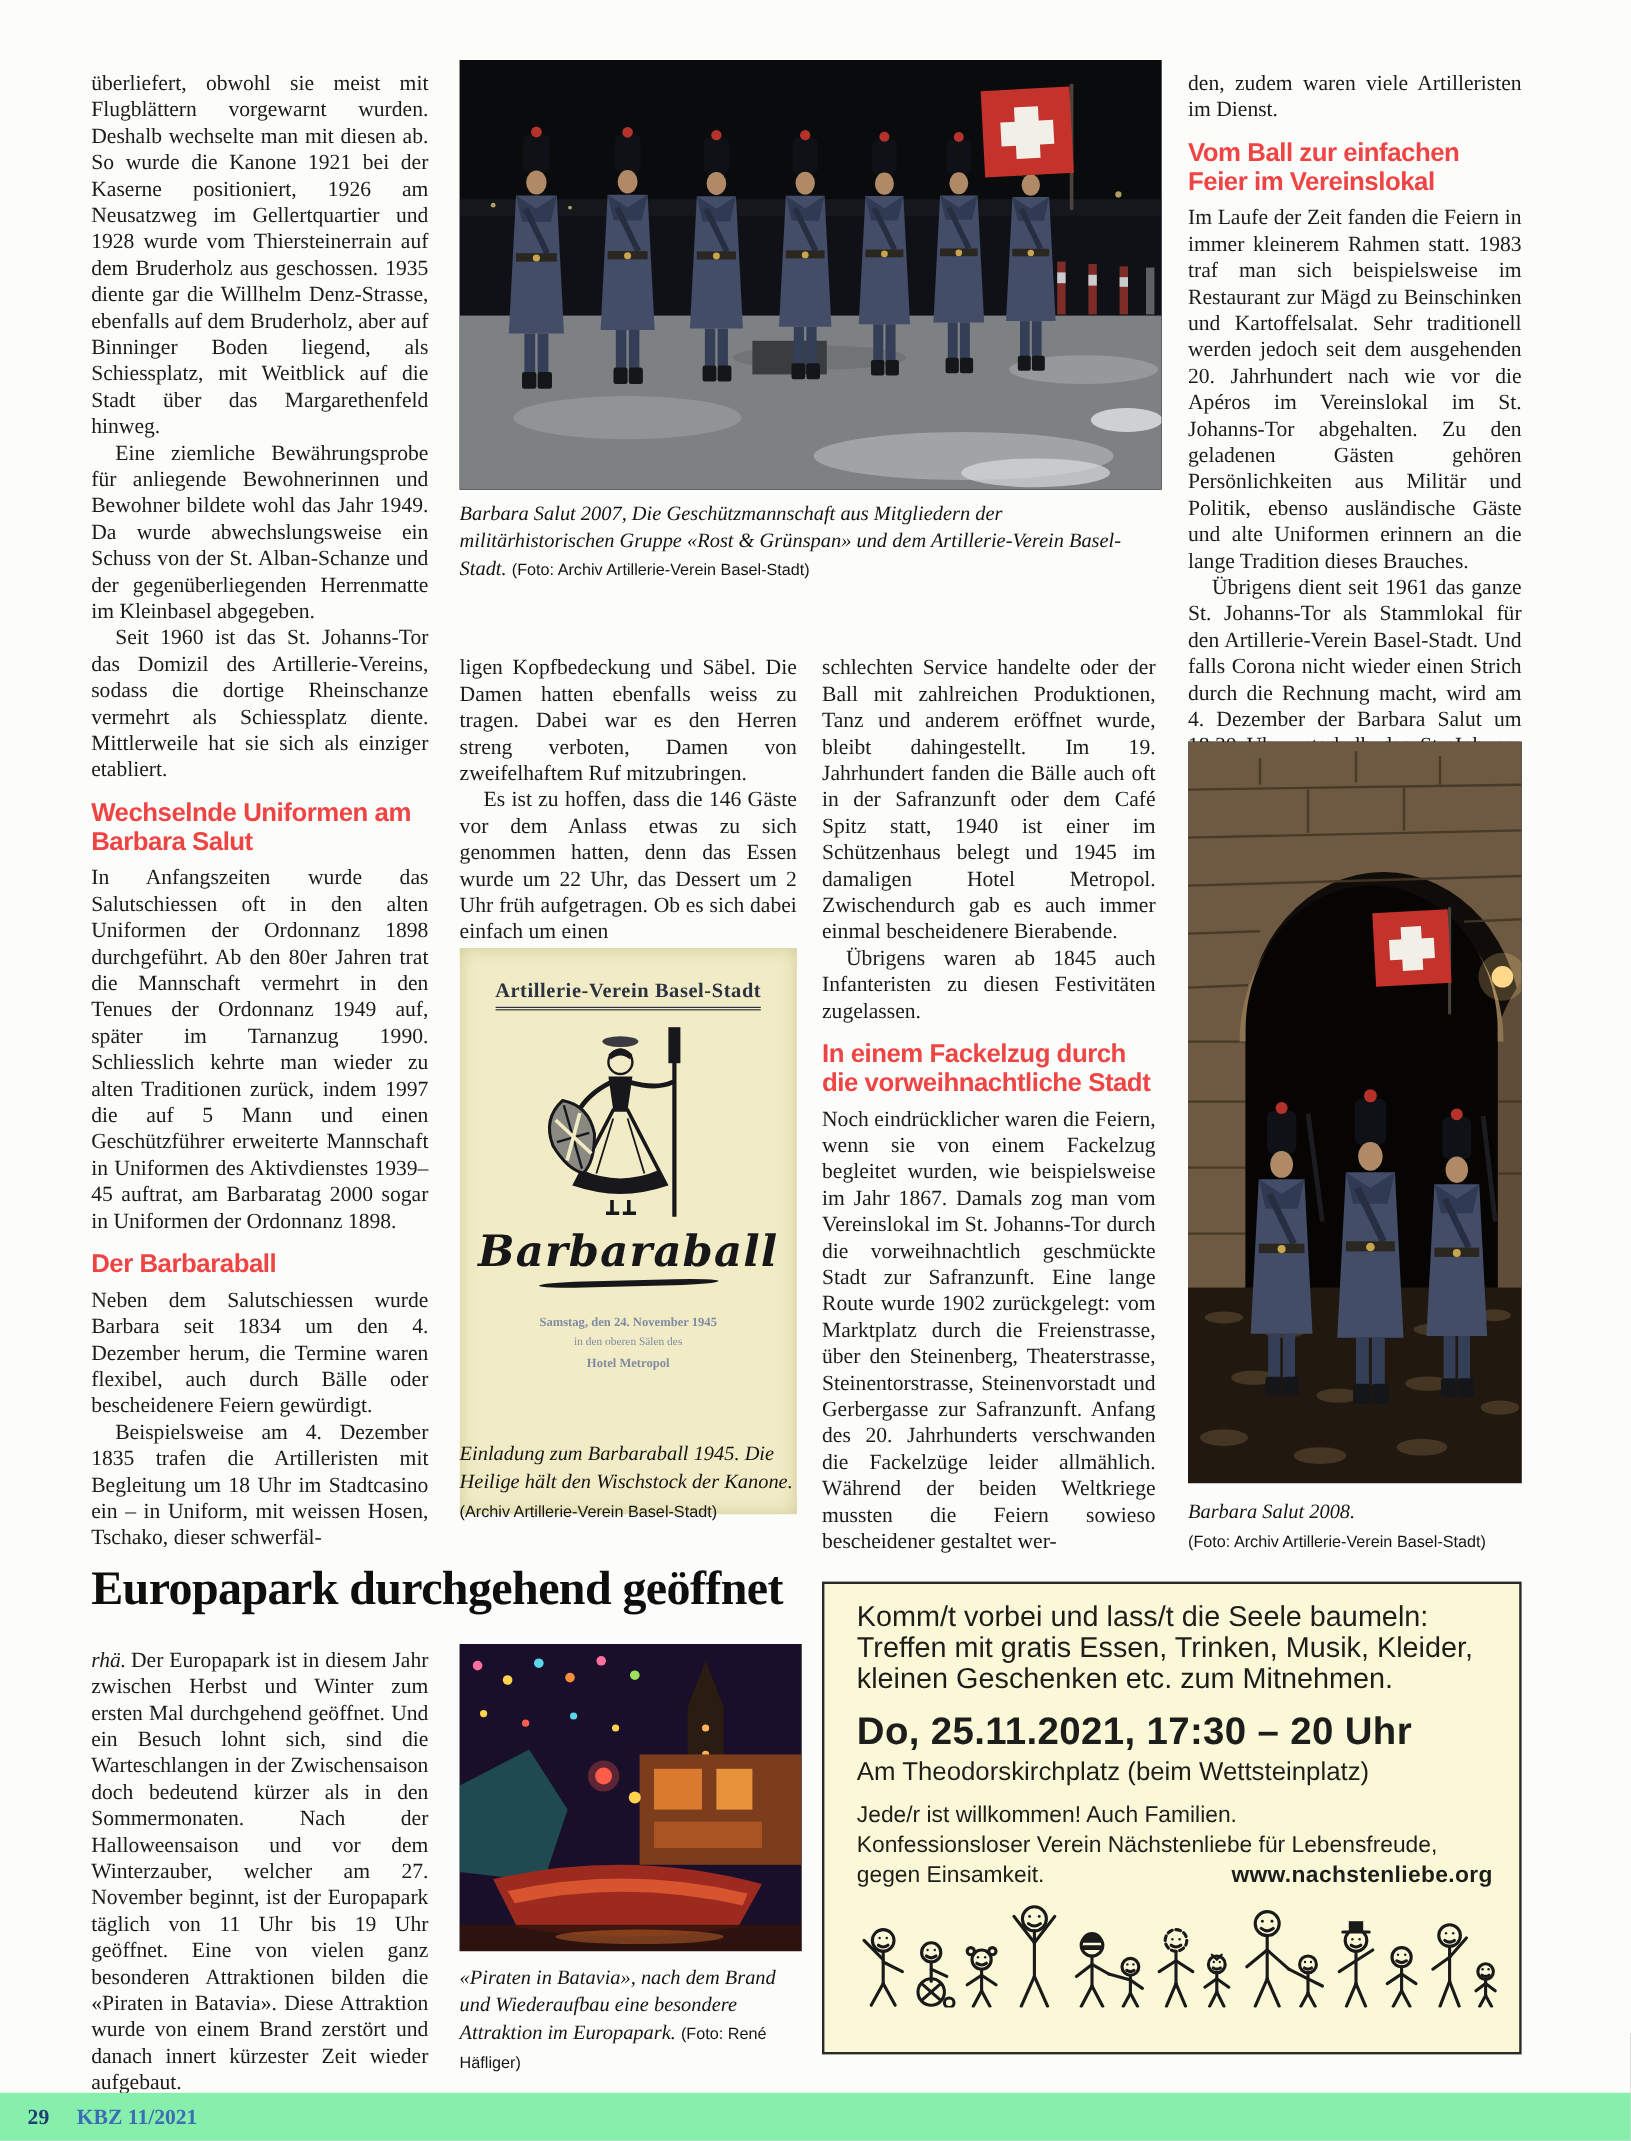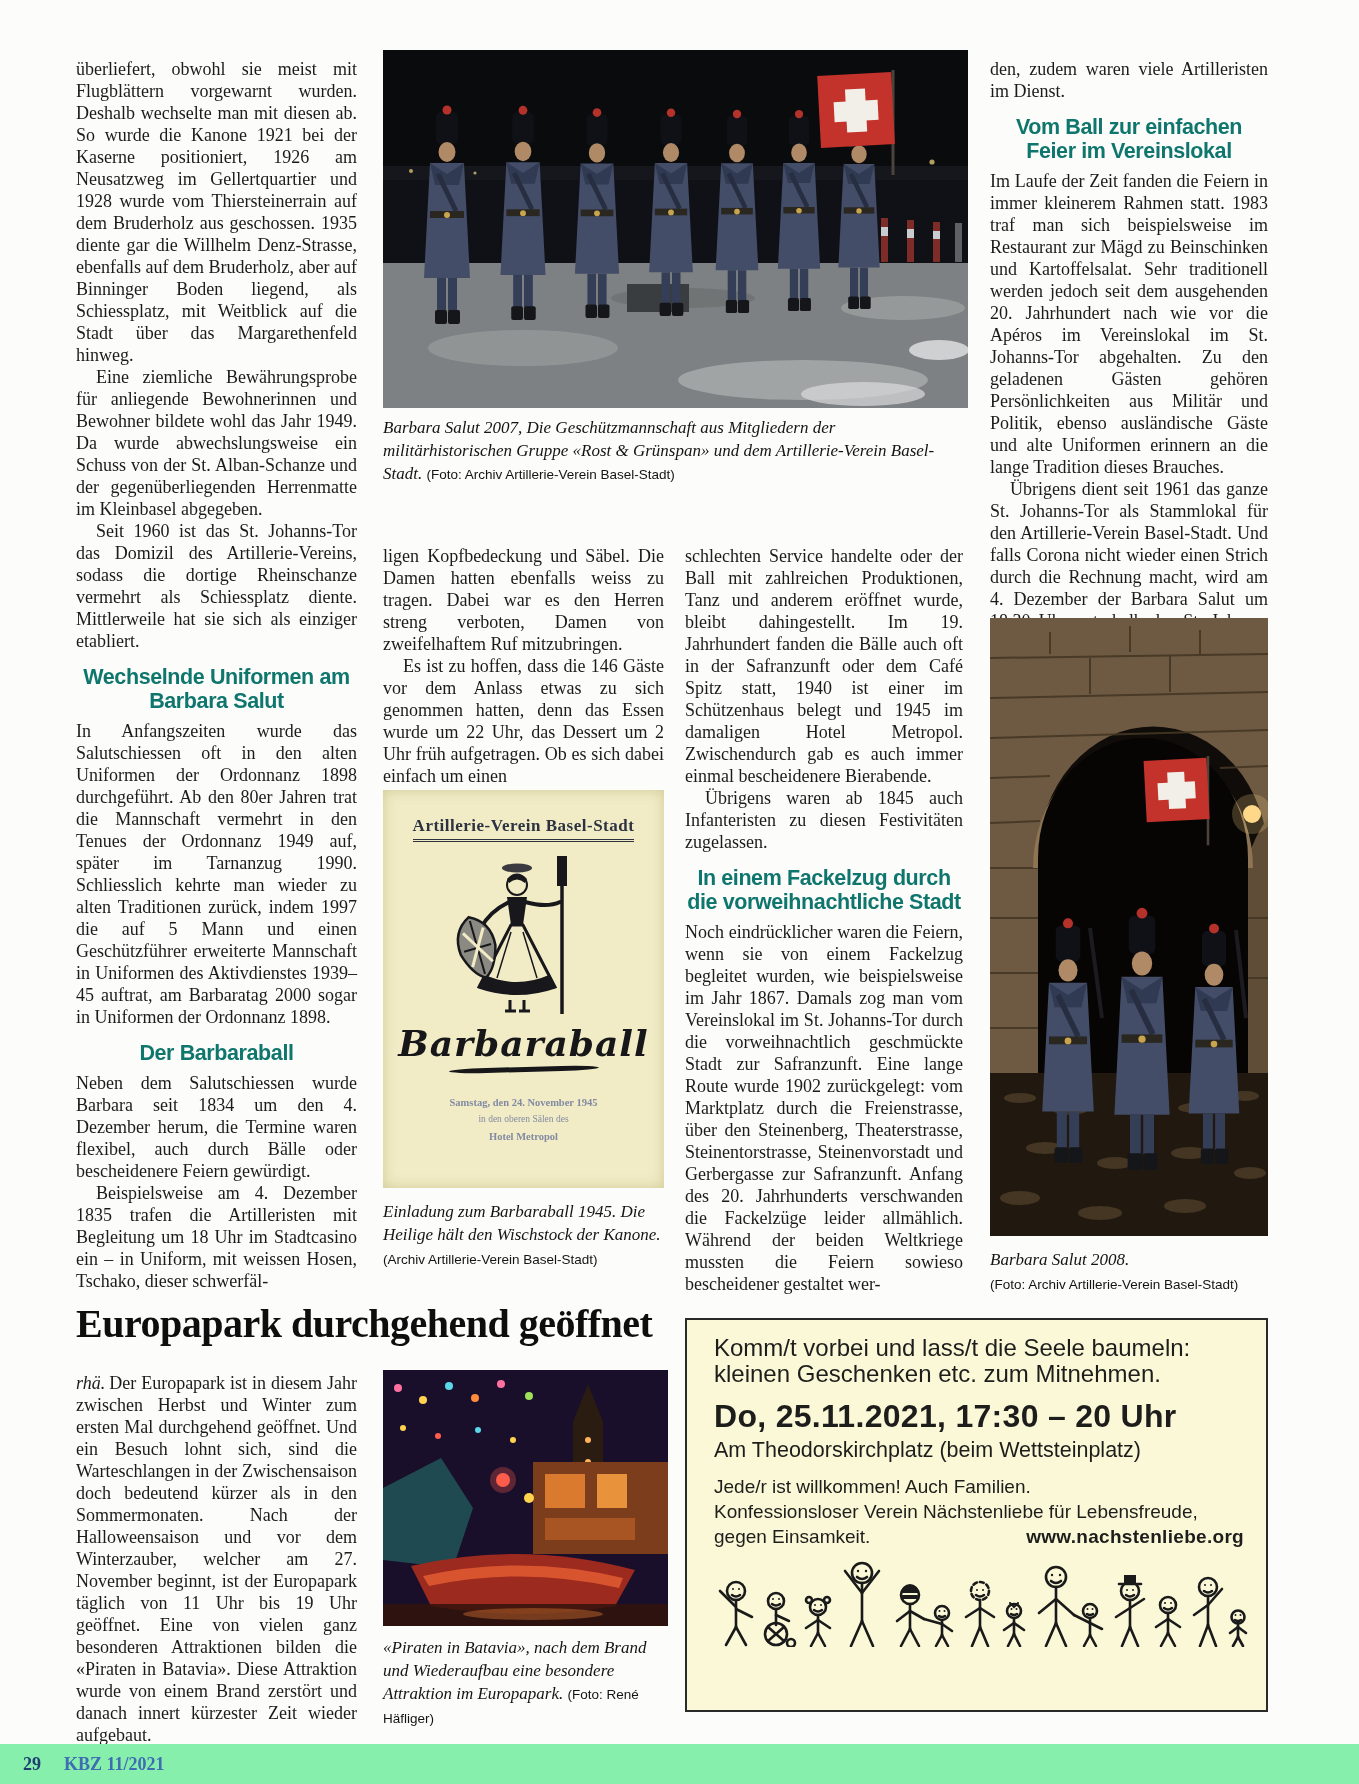--- a/index.html
+++ b/index.html
@@ -1,29 +1,29 @@
 <!DOCTYPE html>
 <html lang="de"><head>
 <meta charset="utf-8">
 <style>
   *{margin:0;padding:0;box-sizing:border-box}
   body{background:#9a9a9a;font-family:"Liberation Serif",serif}
   .page{position:relative;width:1359px;height:1784px;background:#fcfcfa;overflow:hidden;color:#1b1b1b}
   .col{position:absolute}
   .body-text{font-size:18px;line-height:22px;text-align:justify;hyphens:auto;-webkit-hyphens:auto}
   .ind{text-indent:20px}
-  .subhead{font-family:"Liberation Sans",sans-serif;font-weight:700;font-size:21.5px;line-height:24px;letter-spacing:-0.4px;color:#0f766e;margin:13px 0 7px;text-align:center}
+  .subhead{font-family:"Liberation Sans",sans-serif;font-weight:700;font-size:21.5px;line-height:24px;letter-spacing:-0.4px;color:#ef4444;margin:13px 0 7px;text-align:left}
   .photo{position:absolute;overflow:hidden;background:#0c0c0e}
   .photo svg{display:block;width:100%;height:100%}
   .caption{position:absolute;font-size:17px;line-height:23px;color:#141414}
   .cap-i{font-style:italic}
   .cap-c{font-family:"Liberation Sans",sans-serif;font-size:13.5px;font-style:normal}
   .cap-c.blk{display:block;margin-top:2px}
   
-  .flyer{position:absolute;left:383px;top:790px;width:281px;height:398px;background:#f1ecc6;box-shadow:inset 0 0 14px rgba(150,138,70,.35);text-align:center}
+  .flyer{position:absolute;left:383px;top:790px;width:281px;height:472px;background:#f1ecc6;box-shadow:inset 0 0 14px rgba(150,138,70,.35);text-align:center}
   .flyer-header{display:inline-block;margin-top:26px;font-weight:700;font-size:17px;letter-spacing:.5px;color:#2c3240;border-bottom:3px double #2c3240;padding-bottom:3px}
   .flyer-fig{margin:10px auto 0;display:block}
   .flyer-script{font-family:"DejaVu Serif",serif;font-style:italic;font-weight:700;font-size:36px;color:#17171a;letter-spacing:1px;margin-top:2px}
   .flyer-swash{width:150px;height:5px;background:#17171a;margin:3px auto 0;border-radius:50%/100%;transform:rotate(-1.5deg)}
   .flyer-small{margin-top:22px;color:#828ba2;filter:blur(.3px);line-height:17px}
   .fs1{font-size:10.5px;font-weight:700}
   .fs2{font-size:9.5px}
   .fs3{font-size:10.5px;font-weight:700}
   
   .big-headline{position:absolute;left:76px;top:1300px;width:620px;font-weight:700;font-size:40px;letter-spacing:-.5px;color:#0e0e0e}
@@ -289,20 +289,21 @@
       <ellipse cx="150" cy="244" rx="70" ry="6" fill="#ff8c3a" opacity=".35"></ellipse>
     </svg>
   </div>
   <div class="caption" style="left:383px;top:1636px;width:281px">
     <span class="cap-i">«Piraten in Batavia», nach dem Brand und Wiederaufbau eine besondere Attraktion im Europapark.</span>
     <span class="cap-c">(Foto: René Häfliger)</span>
   </div>
 
   <div class="adbox">
     <div class="ad-intro">Komm/t vorbei und lass/t die Seele baumeln:</div>
+    <div class="ad-intro">Treffen mit gratis Essen, Trinken, Musik, Kleider,</div>
     <div class="ad-intro">kleinen Geschenken etc. zum Mitnehmen.</div>
     <div class="ad-date">Do, 25.11.2021, 17:30 – 20 Uhr</div>
     <div class="ad-loc">Am Theodorskirchplatz (beim Wettsteinplatz)</div>
     <div class="ad-welcome">Jede/r ist willkommen! Auch Familien.</div>
     <div class="ad-welcome" style="margin-top:0">Konfessionsloser Verein Nächstenliebe für Lebensfreude,</div>
     <div class="ad-last-row">
       <span class="ad-welcome" style="margin-top:0">gegen Einsamkeit.</span>
       <span class="ad-web">www.nachstenliebe.org</span>
     </div>
     <svg class="ad-figs" width="540" height="92" viewBox="0 0 540 92" fill="none" stroke="#1a1a1a" stroke-width="2.6" stroke-linecap="round">

